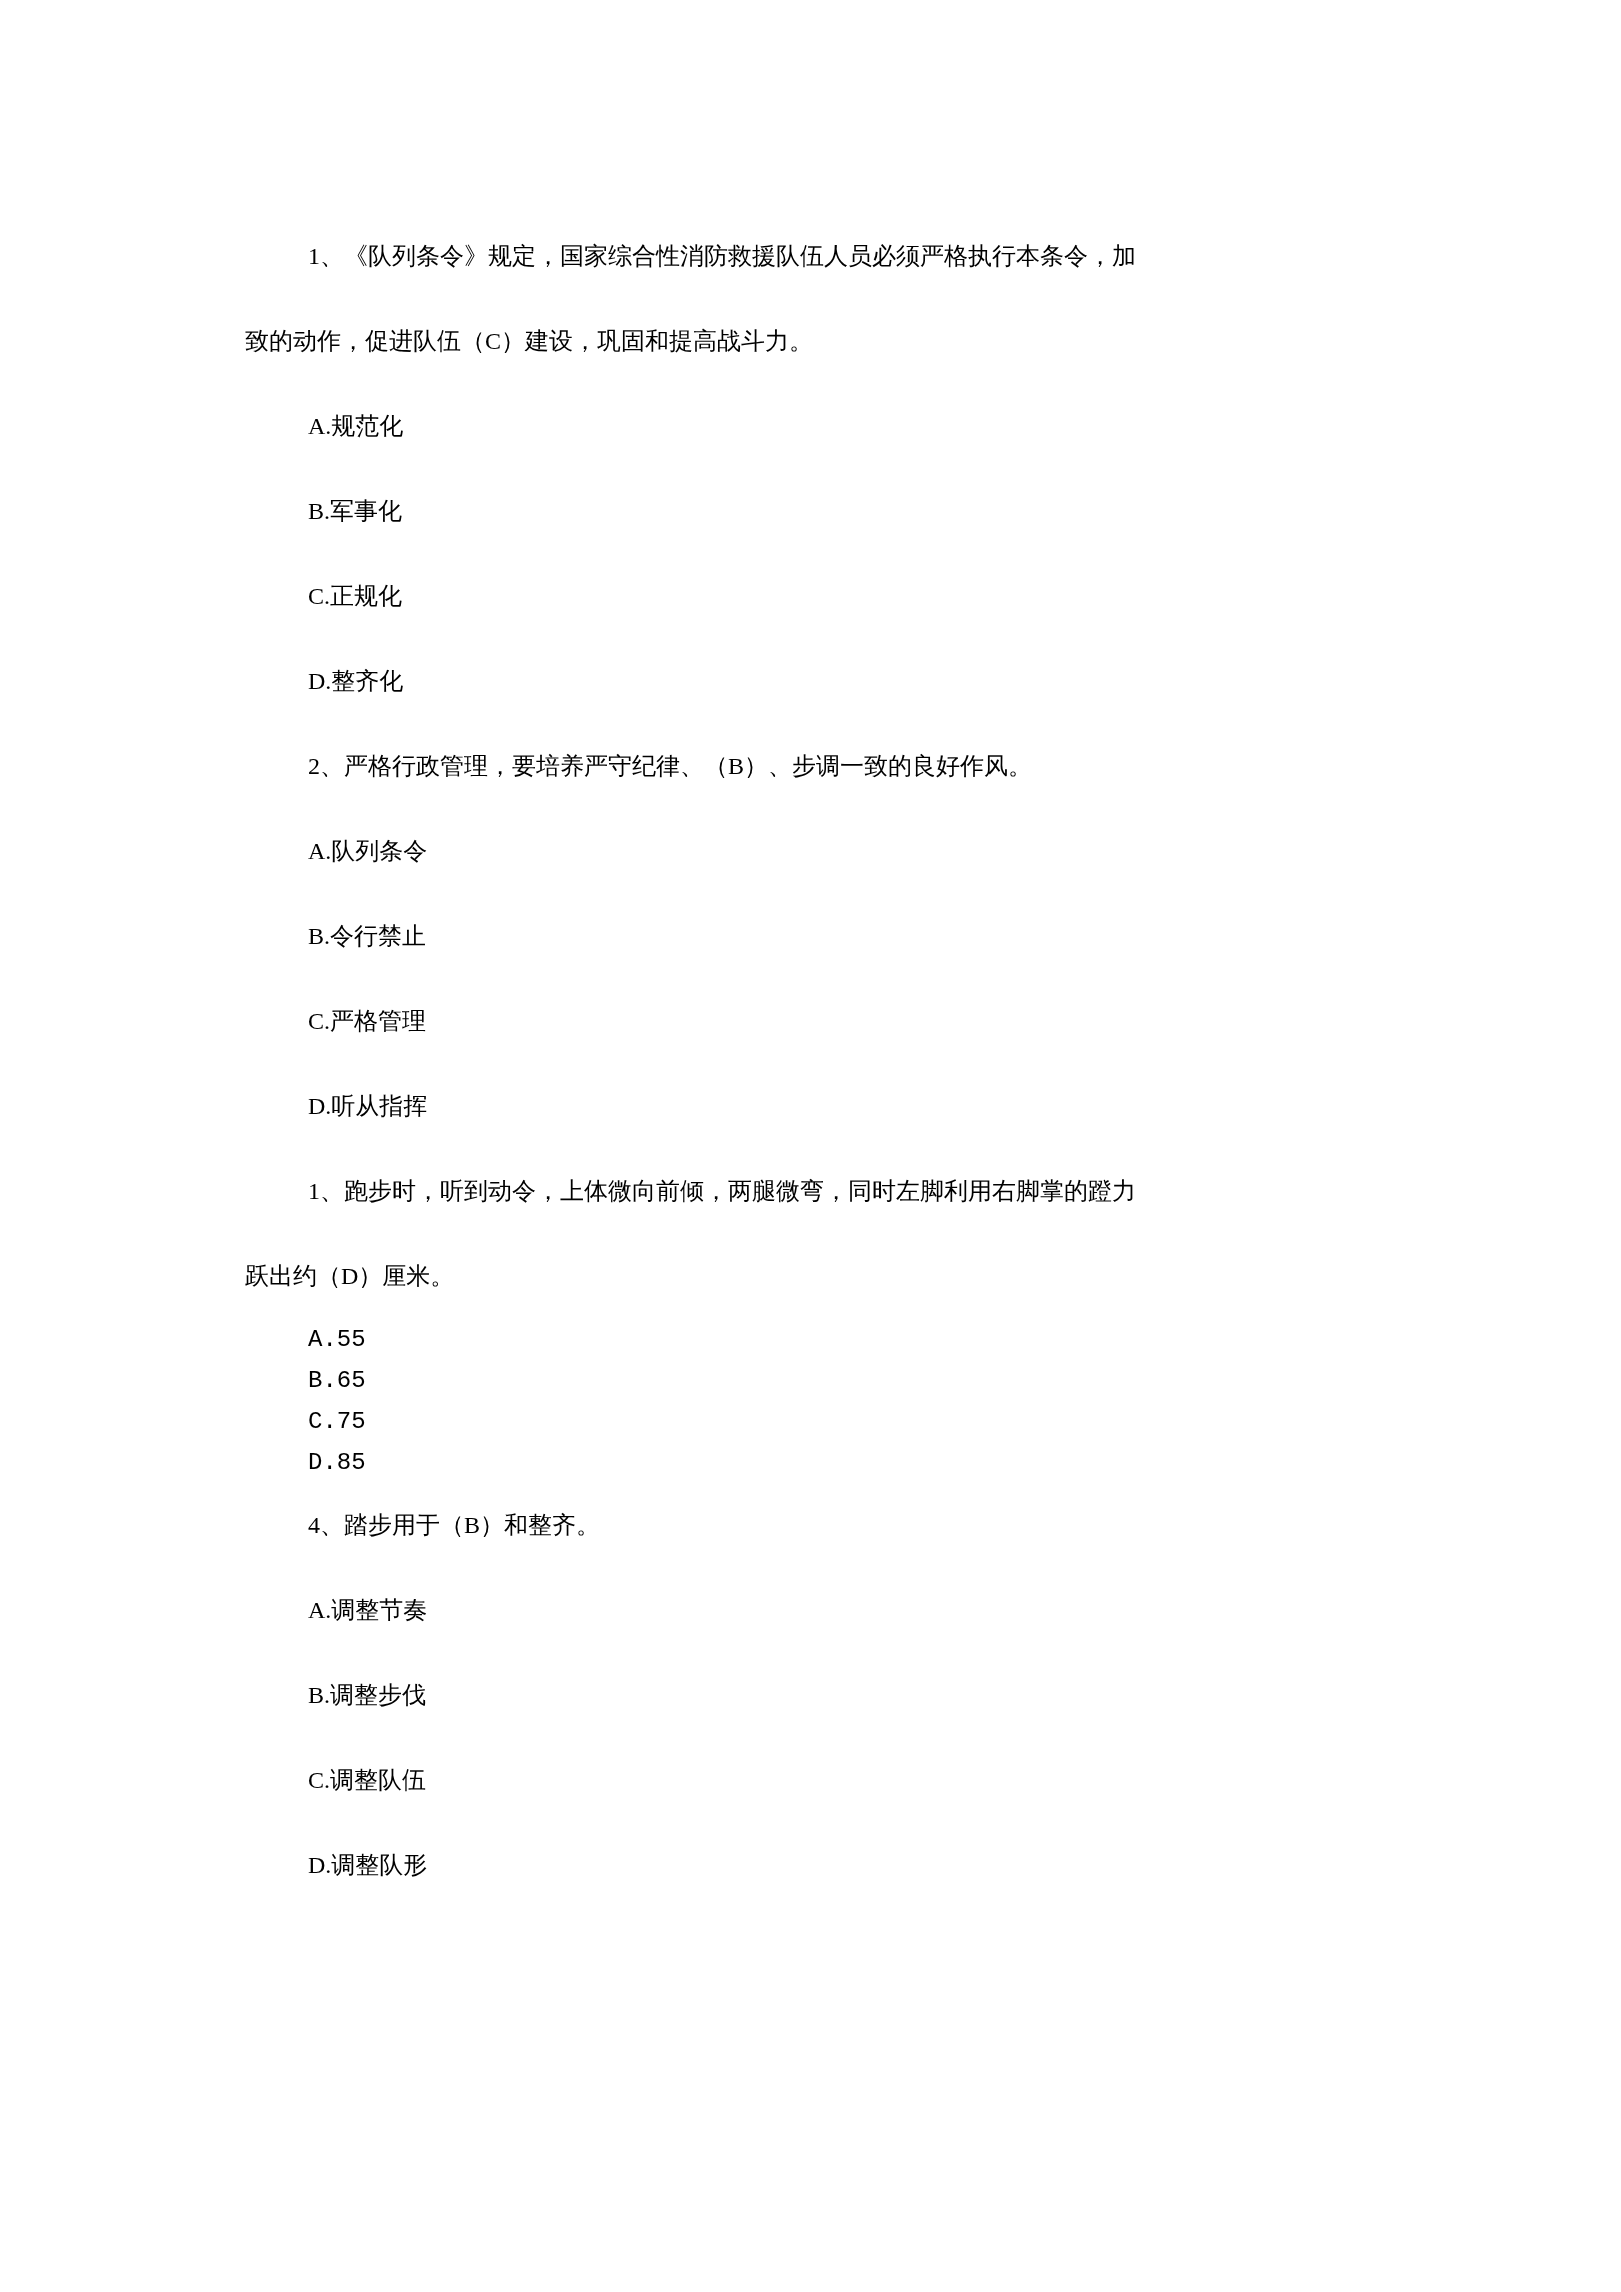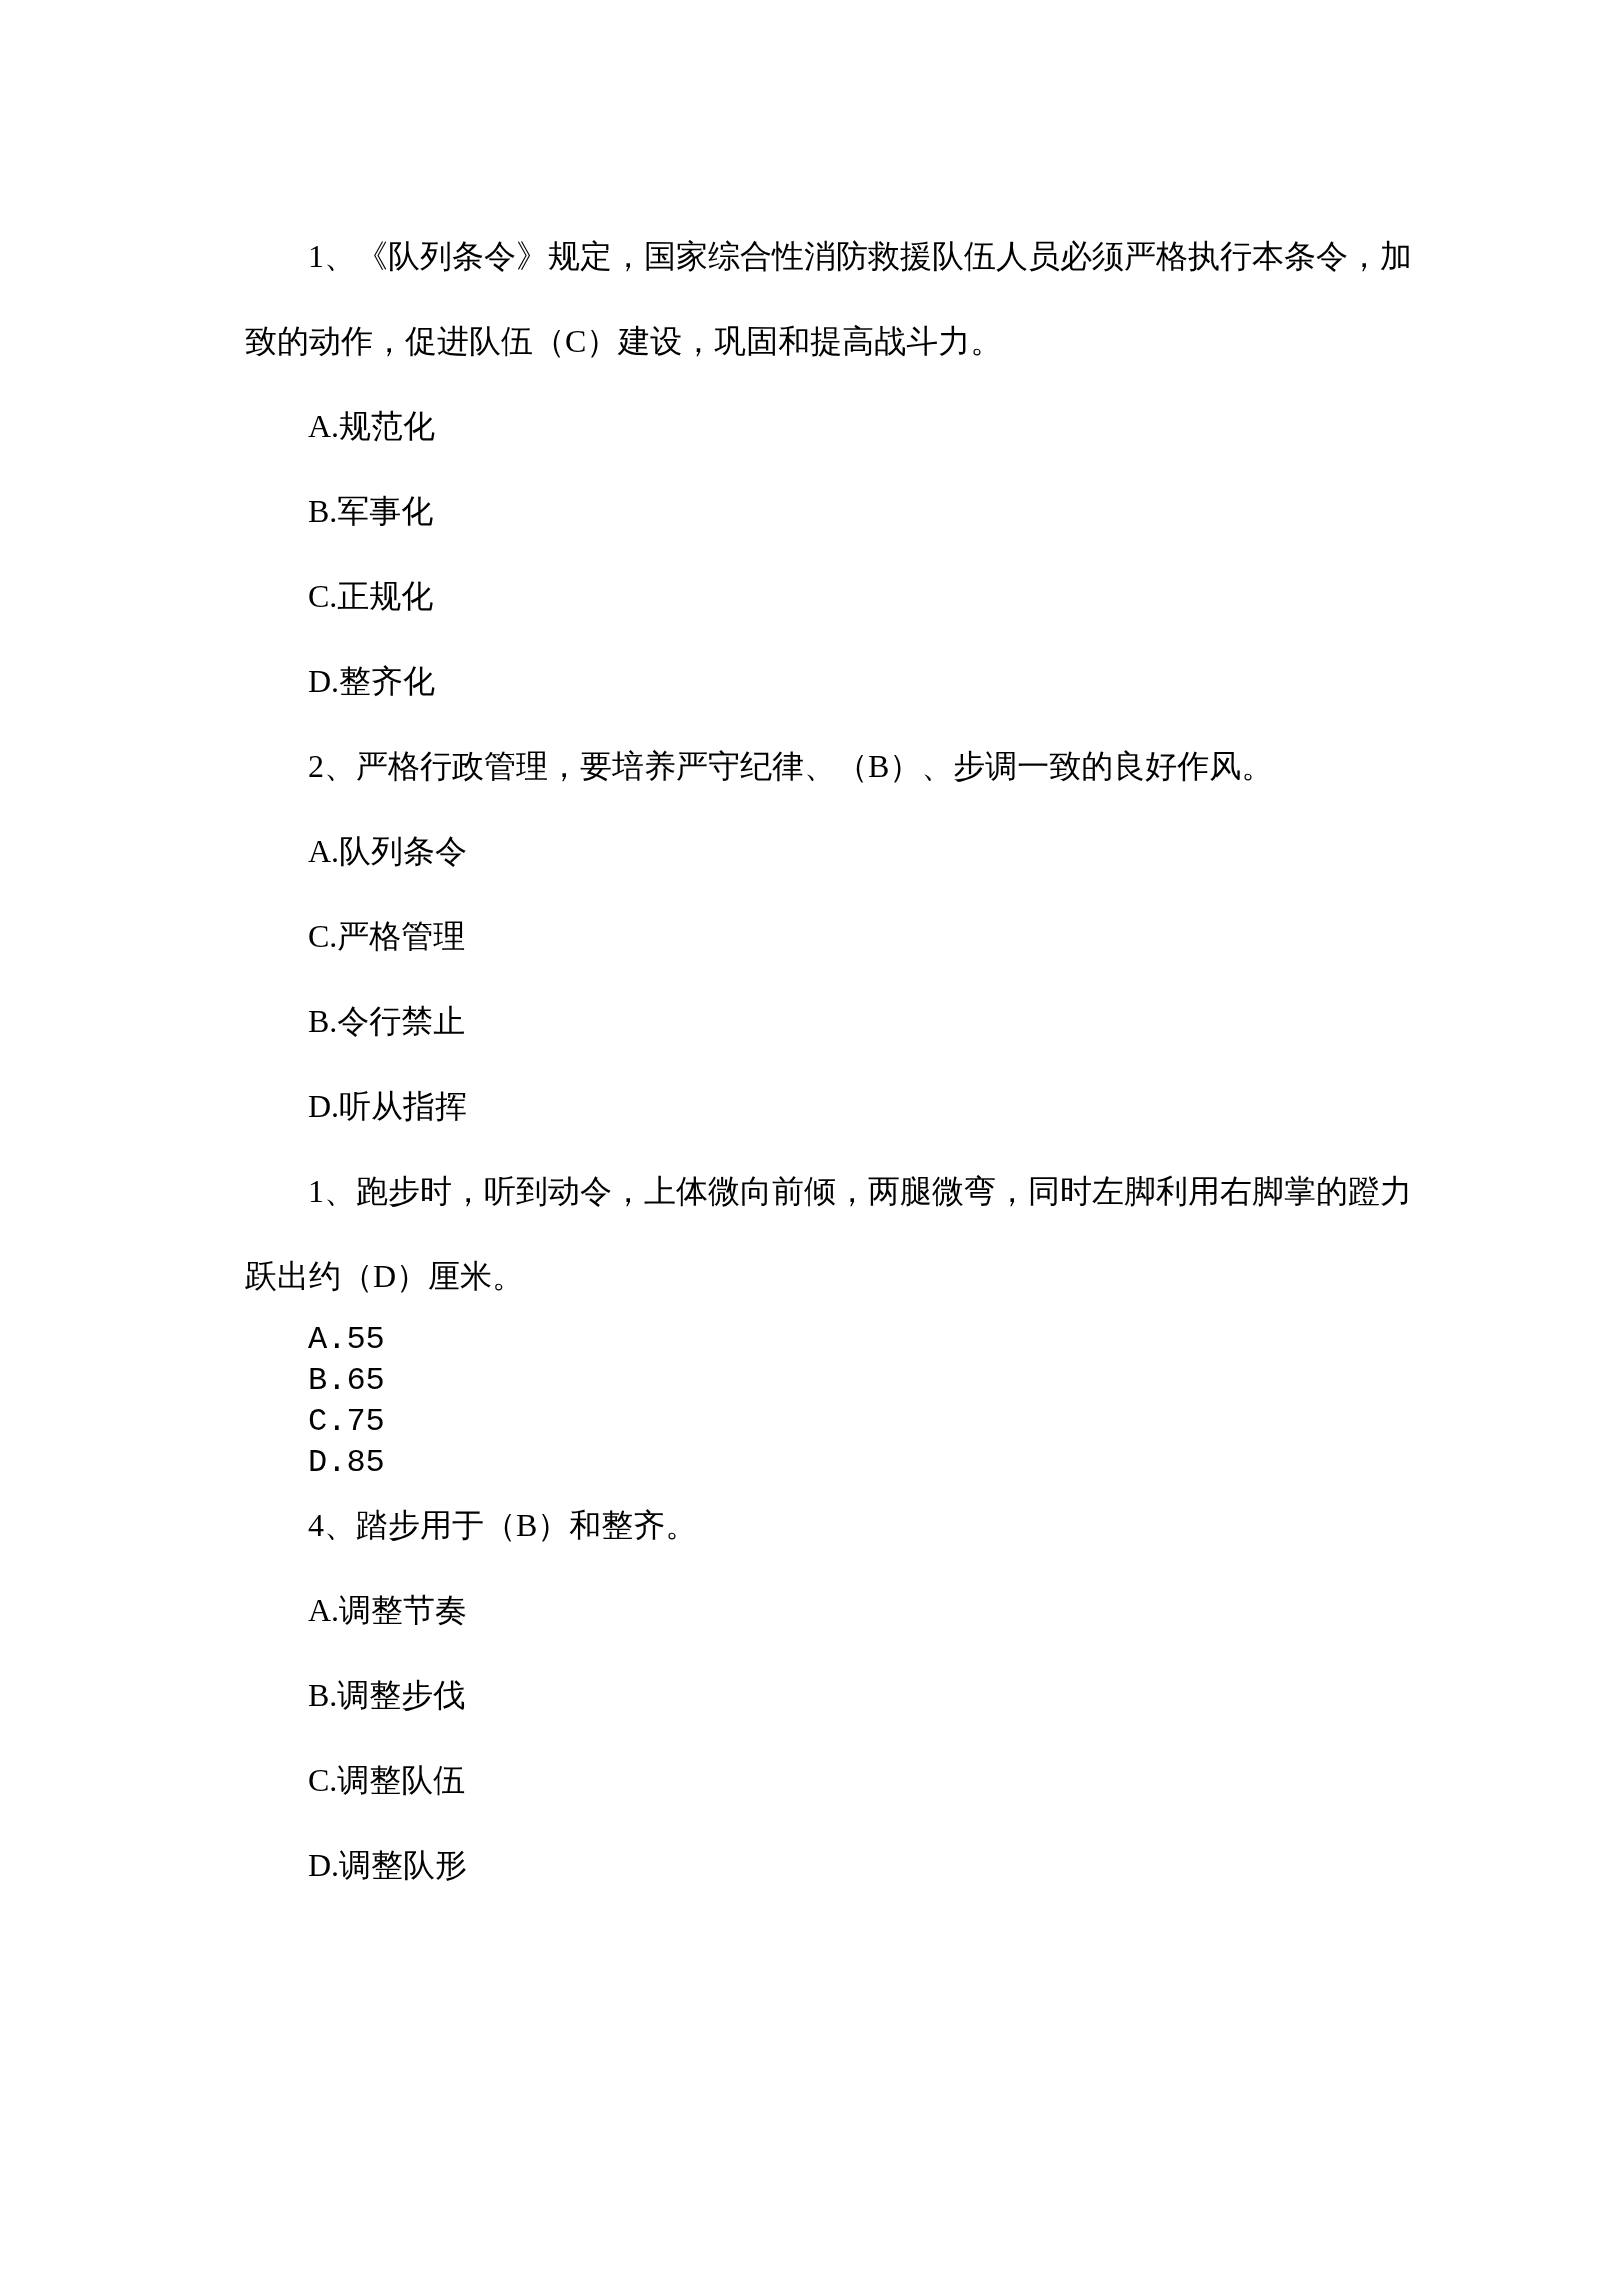--- a/index.html
+++ b/index.html
@@ -10,21 +10,21 @@
     margin: 0 auto;
     background: #ffffff;
     overflow: hidden;
   }
   .doc {
     position: absolute;
     left: 245px;
     right: 245px;
     top: 214px;
     font-family: "Liberation Serif", "DejaVu Serif", serif;
-    font-size: 32px;
+    font-size: 24px;
     color: #000000;
   }
   .ln {
     height: 85px;
     line-height: 85px;
     margin: 0;
     padding: 0;
     white-space: nowrap;
   }
   .ln.tight {
@@ -44,22 +44,22 @@
 
     <p class="ln indent">1、《队列条令》规定，国家综合性消防救援队伍人员必须严格执行本条令，加</p>
     <p class="ln">致的动作，促进队伍（C）建设，巩固和提高战斗力。</p>
     <p class="ln indent">A.规范化</p>
     <p class="ln indent">B.军事化</p>
     <p class="ln indent">C.正规化</p>
     <p class="ln indent">D.整齐化</p>
 
     <p class="ln indent">2、严格行政管理，要培养严守纪律、（B）、步调一致的良好作风。</p>
     <p class="ln indent">A.队列条令</p>
+    <p class="ln indent">B.令行禁止</p>
     <p class="ln indent">C.严格管理</p>
-    <p class="ln indent">B.令行禁止</p>
     <p class="ln indent">D.听从指挥</p>
 
     <p class="ln indent">1、跑步时，听到动令，上体微向前倾，两腿微弯，同时左脚利用右脚掌的蹬力</p>
     <p class="ln">跃出约（D）厘米。</p>
     <p class="ln tight indent">A.55</p>
     <p class="ln tight indent">B.65</p>
     <p class="ln tight indent">C.75</p>
     <p class="ln tight indent">D.85</p>
 
     <p class="ln indent">4、踏步用于（B）和整齐。</p>

